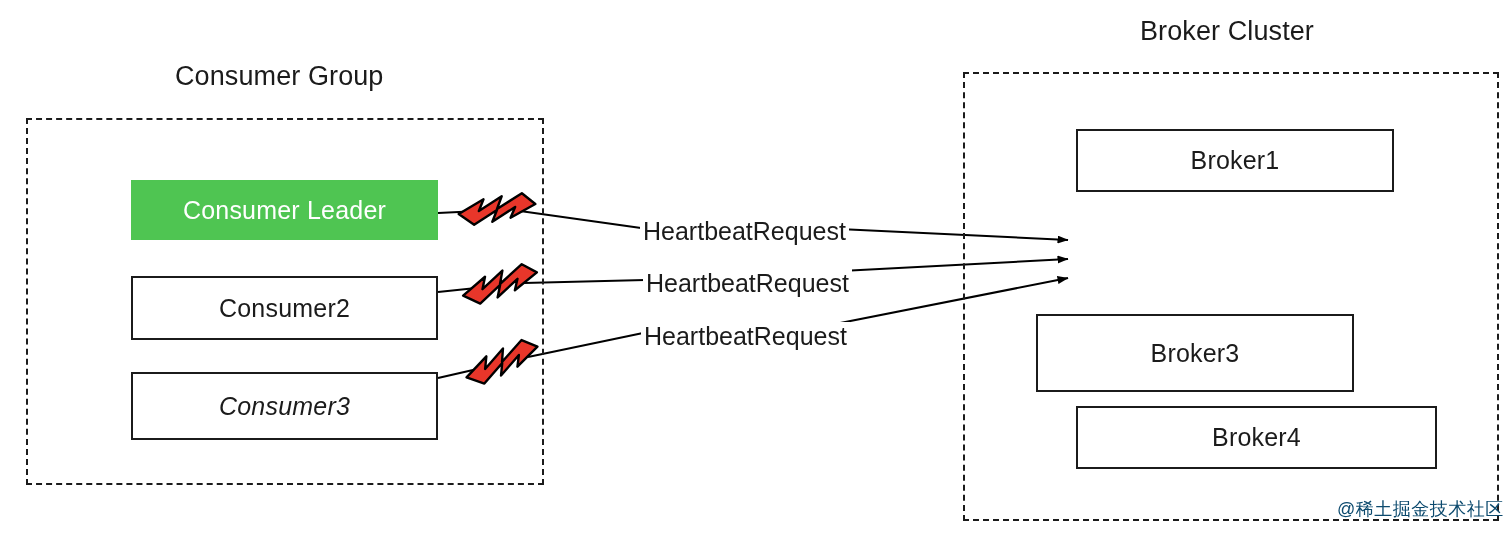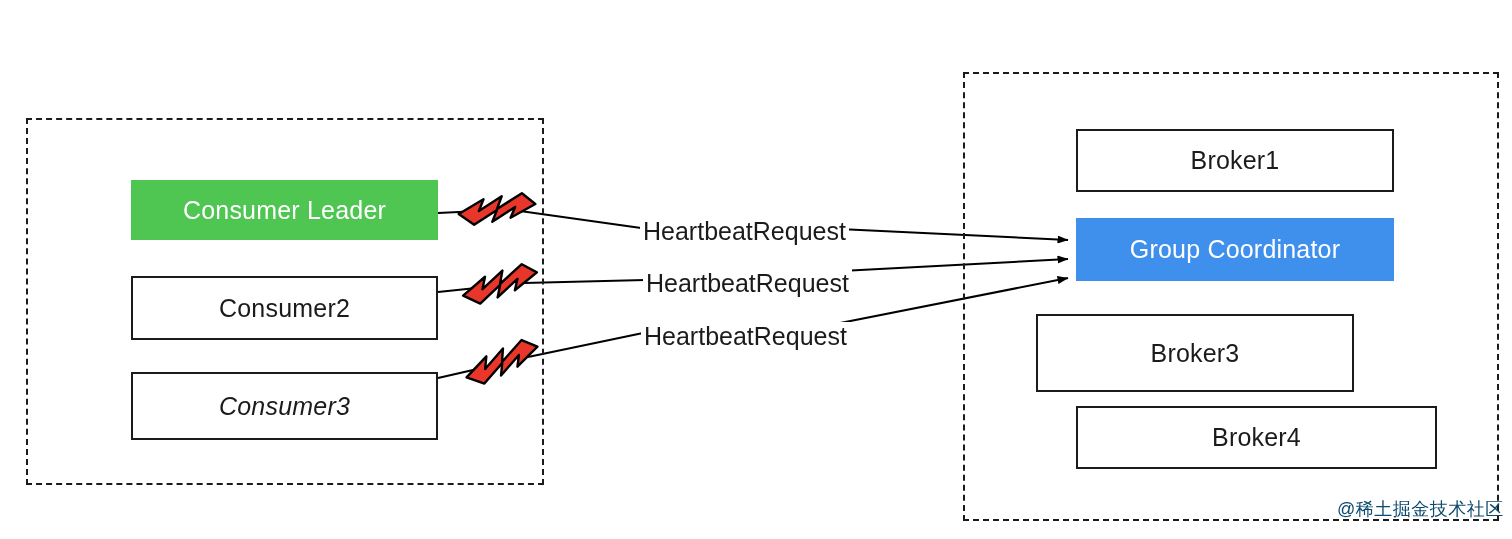--- a/index.html
+++ b/index.html
@@ -129,39 +129,38 @@
 
     <line x1="438" y1="292" x2="505" y2="285" stroke="#000000" stroke-width="2"></line>
     <line x1="524" y1="283" x2="645" y2="280" stroke="#000000" stroke-width="2"></line>
     <line x1="822" y1="272" x2="1068" y2="259" stroke="#000000" stroke-width="2" marker-end="url(#arrowhead)"></line>
 
     <line x1="438" y1="378" x2="508" y2="362" stroke="#000000" stroke-width="2"></line>
     <line x1="528" y1="357" x2="643" y2="333" stroke="#000000" stroke-width="2"></line>
     <line x1="820" y1="327" x2="1068" y2="278" stroke="#000000" stroke-width="2" marker-end="url(#arrowhead)"></line>
   </svg>
 
+  <div class="group-title" id="consumer-group-title">Consumer Group</div>
+  <div class="group-title" id="broker-cluster-title">Broker Cluster</div>
 
   <div class="dashed-region" id="consumer-group-region"></div>
   <div class="dashed-region" id="broker-cluster-region"></div>
 
   <div class="node-box node-green" id="consumer-leader">
     <span>Consumer Leader</span>
   </div>
   <div class="node-box node-plain" id="consumer-2">
     <span>Consumer2</span>
   </div>
   <div class="node-box node-plain" id="consumer-3">
     <span>Consumer3</span>
   </div>
 
   <div class="node-box node-plain" id="broker-1">
     <span>Broker1</span>
-  </div>
-  <div class="node-box node-blue" id="group-coordinator">
-    <span>Group Coordinator</span>
   </div>
   <div class="node-box node-plain" id="broker-3">
     <span>Broker3</span>
   </div>
   <div class="node-box node-plain" id="broker-4">
     <span>Broker4</span>
   </div>
 
   <div class="edge-label" id="hb-label-1">HeartbeatRequest</div>
   <div class="edge-label" id="hb-label-2">HeartbeatRequest</div>

